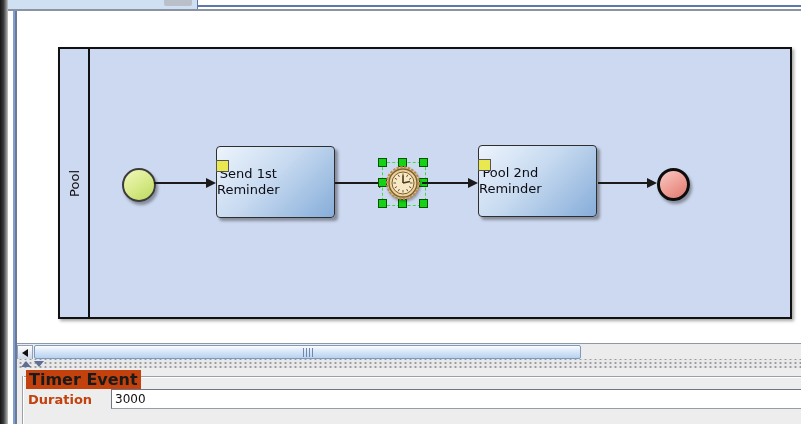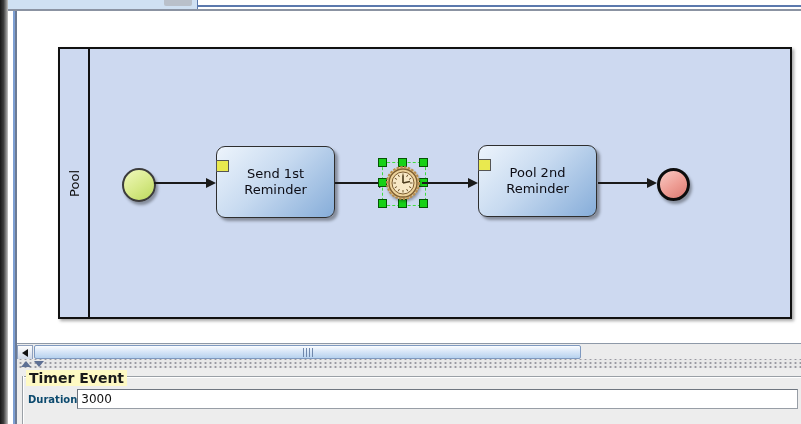--- a/index.html
+++ b/index.html
@@ -31,24 +31,24 @@
   .pool-lane-label span{writing-mode:vertical-rl;transform:rotate(180deg);font-size:13px;color:#111;}
 
   .event{position:absolute;border-radius:50%;}
   .start-event{left:105px;top:157px;width:30px;height:30px;border:2px solid #3c3c3c;
         background:linear-gradient(145deg,#f0f8bc,#d6e987 55%,#bcd95e);
         box-shadow:2px 3px 3px rgba(0,0,0,.35);}
   .end-event{left:640px;top:157px;width:27px;height:27px;border:3px solid #0d0d0d;
         background:linear-gradient(145deg,#f8cbc5,#ee9c93 55%,#db7a72);
         box-shadow:2px 3px 3px rgba(0,0,0,.35);}
 
-  .task{position:absolute;width:117px;height:70px;border:1.5px solid #2e2e2e;border-radius:9px;
+  .task{position:absolute;width:117px;height:70px;border:1.5px solid #2e2e2e;border-radius:4px;
         background:linear-gradient(135deg,#edf4fc 0%,#c7daf0 45%,#86add9 100%);
         box-shadow:3px 3px 3px rgba(0,0,0,.35);
-        display:flex;align-items:center;justify-content:center;}
+        display:flex;align-items:center;}
   .task1{left:199px;top:135px;}
   .task2{left:461px;top:134px;}
   .task-label{font-size:13px;color:#0c0c14;text-align:center;white-space:pre-line;line-height:1.25;}
   .task-badge{position:absolute;left:-1px;top:13px;width:11px;height:10px;background:#e9e94f;border:1px solid #555;}
 
   .flow{position:absolute;height:2px;background:#1a1a1a;top:171px;}
   .arrowhead{position:absolute;width:0;height:0;top:167px;
              border-left:10px solid #1a1a1a;border-top:5px solid transparent;border-bottom:5px solid transparent;}
 
   
@@ -72,24 +72,24 @@
   .split-tri{position:absolute;width:0;height:0;top:2px;}
   .split-up{left:4px;border-left:5px solid transparent;border-right:5px solid transparent;border-bottom:6px solid #5d6f94;}
   .split-down{left:17px;border-left:5px solid transparent;border-right:5px solid transparent;border-top:6px solid #5d6f94;}
 
   
   .props{position:absolute;left:17px;top:368px;width:784px;height:56px;background:#ededed;}
   .group-top{position:absolute;left:5px;top:8px;width:779px;height:2px;
              background:linear-gradient(180deg,#9aa0a6 0 1px,#ffffff 1px 2px);}
   .group-left{position:absolute;left:5px;top:8px;width:2px;height:48px;
              background:linear-gradient(90deg,#9aa0a6 0 1px,#ffffff 1px 2px);}
-  .group-title{position:absolute;left:9px;top:2px;padding:0 3px;background:#fef9c3;
-             font-weight:bold;font-size:14px;color:#1a1a1a;}
+  .group-title{position:absolute;left:9px;top:2px;padding:0 3px;background:#c2410c;
+             font-weight:bold;font-size:16px;color:#1a1a1a;}
   .field-row{position:absolute;left:11px;top:21px;display:flex;align-items:center;}
-  .field-label{font-weight:bold;font-size:10px;color:#0c4a6e;margin-right:0;}
+  .field-label{font-weight:bold;font-size:13px;color:#c2410c;margin-right:19px;}
   .field-input{width:716px;height:16px;background:#fff;border:1px solid #989ea6;border-top-color:#6f7680;border-left-color:#6f7680;
              font-family:"DejaVu Sans","Liberation Sans",sans-serif;font-size:12px;color:#111;padding:1px 0 1px 3px;}
 </style>
 </head>
 <body>
 
 <div id="app">
 
   <div class="topbar">
     <div class="topbar-tab"></div>

